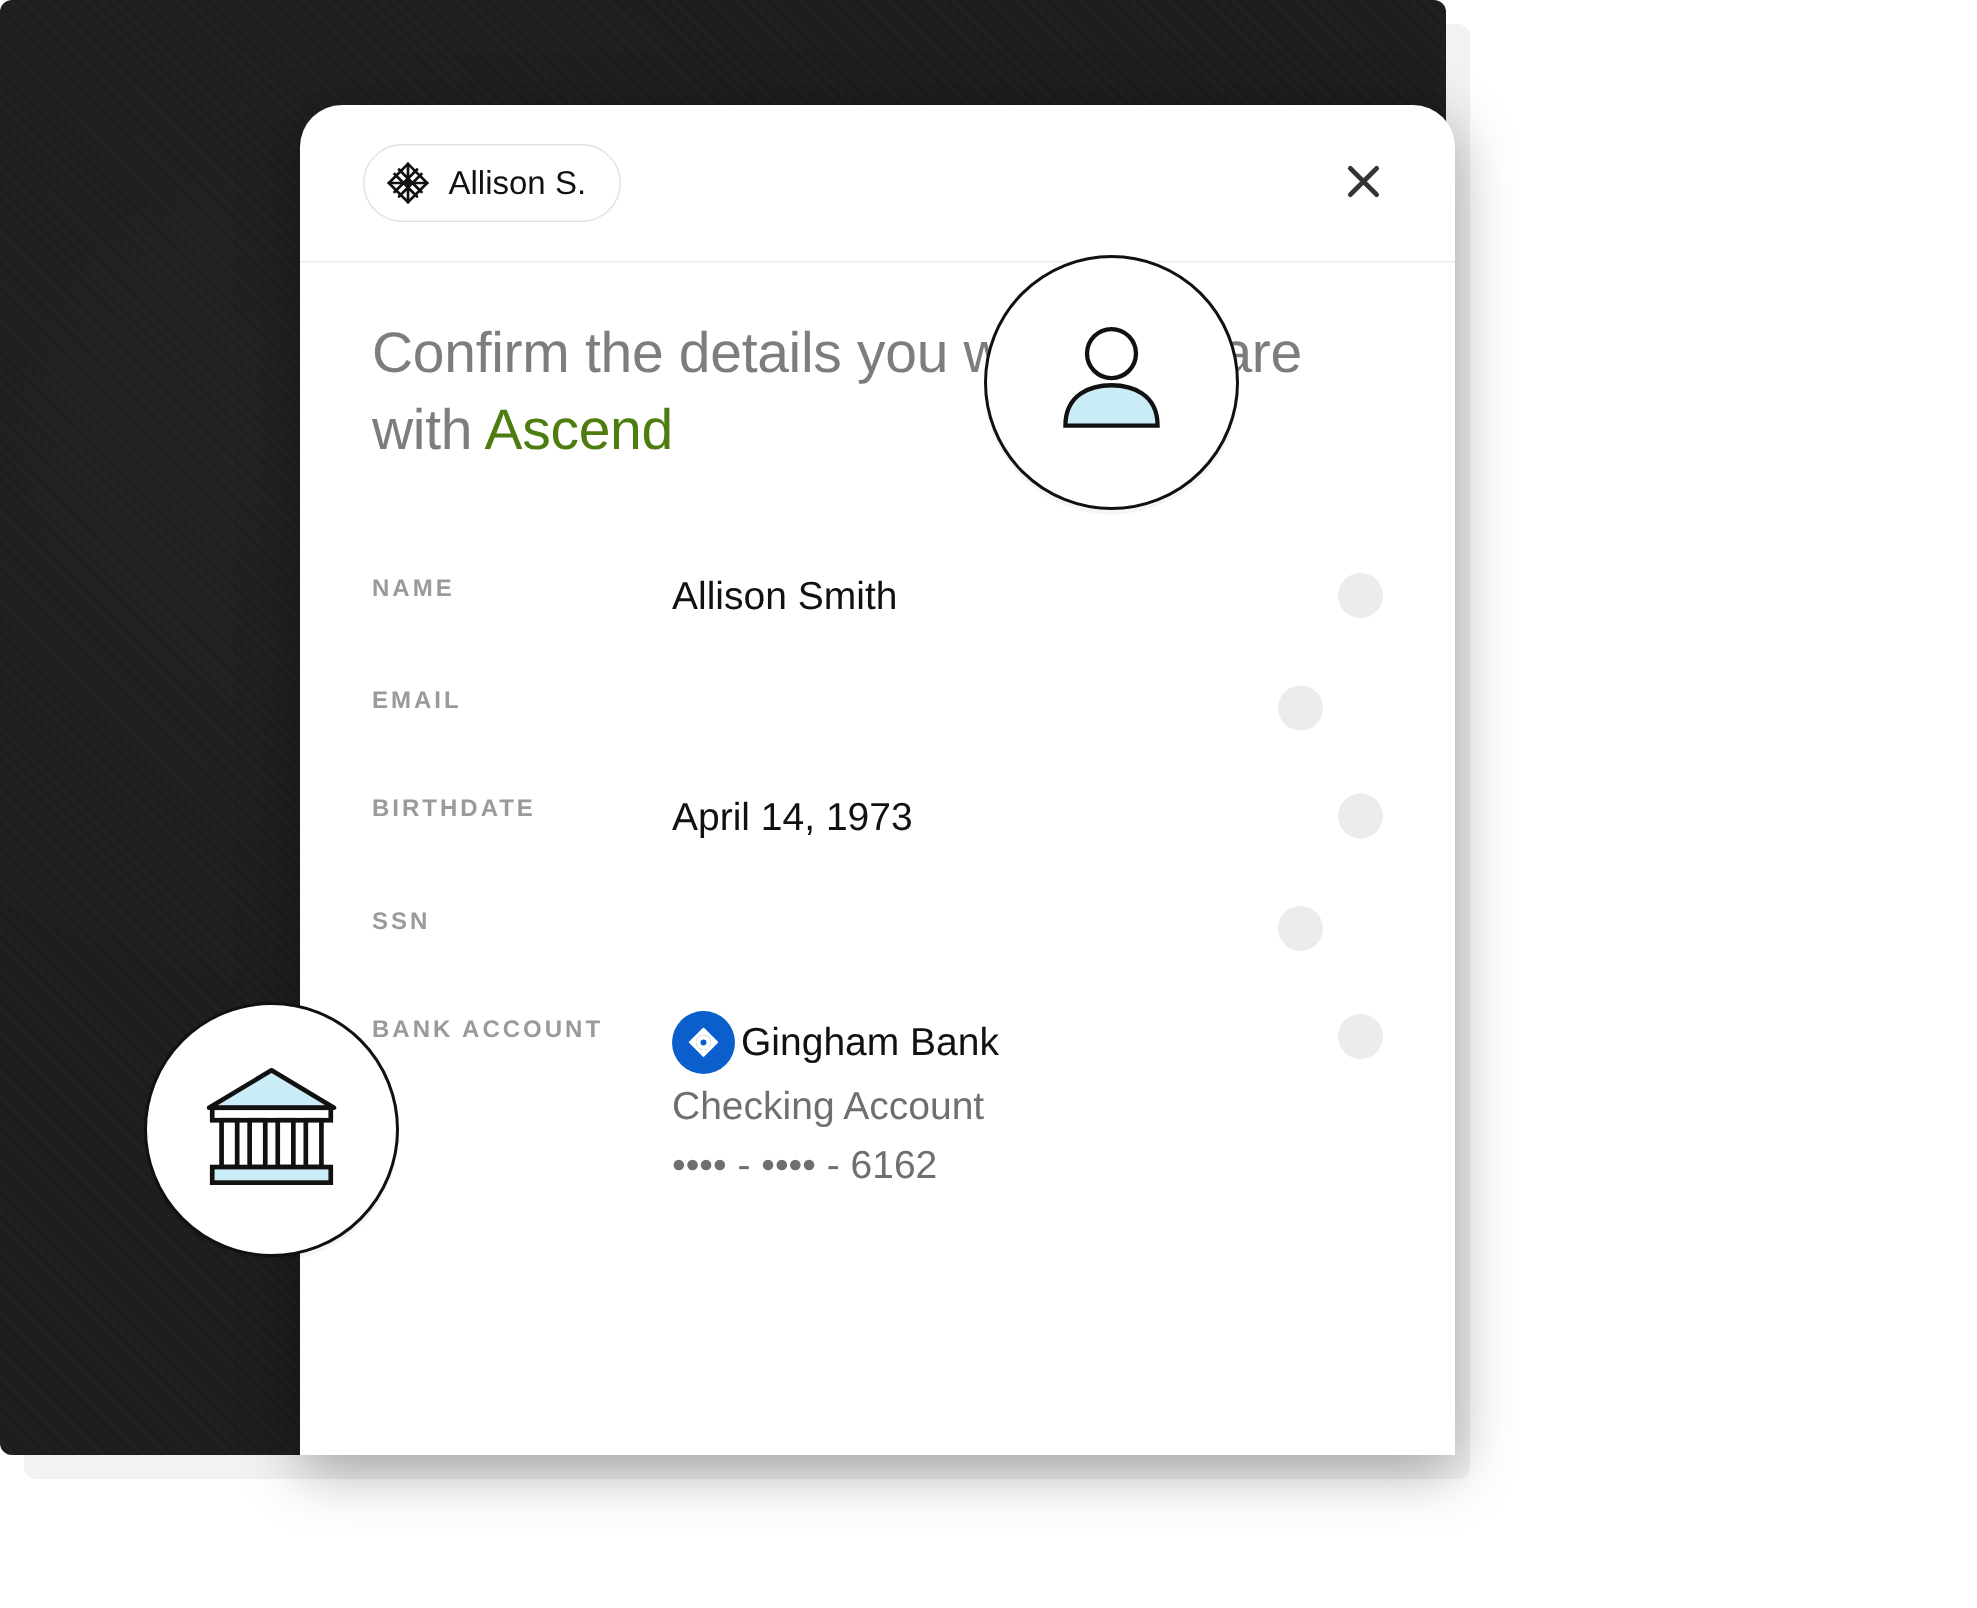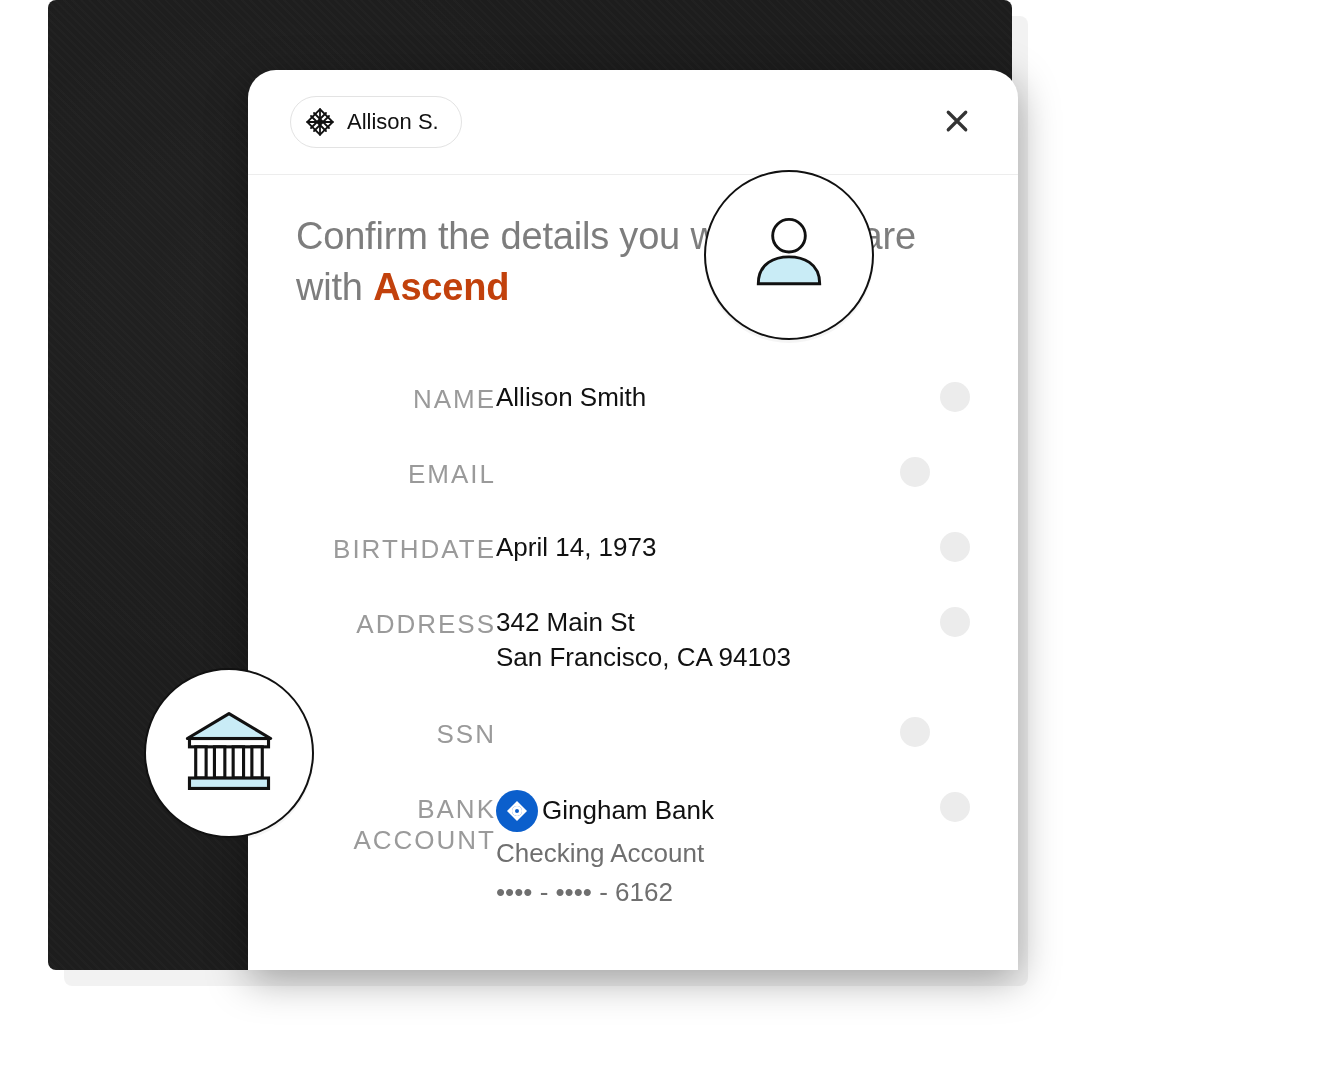--- a/index.html
+++ b/index.html
@@ -8,21 +8,20 @@
     position: relative;
     width: 964px;
     height: 970px;
     background: #1d1d1d;
     background-image:
       radial-gradient(circle at 20% 30%, rgba(255,255,255,0.02) 0, transparent 40%),
       radial-gradient(circle at 70% 80%, rgba(255,255,255,0.02) 0, transparent 40%),
       repeating-linear-gradient(45deg, rgba(255,255,255,0.015) 0 2px, transparent 2px 6px);
     border-radius: 8px;
     box-shadow: 16px 16px 0 0 rgba(0,0,0,0.05);
-    margin-left: 48px;
   }
   .modal {
     position: absolute;
     left: 200px;
     top: 70px;
     width: 770px;
     height: 900px;
     background: #fff;
     border-radius: 28px 28px 0 0;
     box-shadow: 0 10px 40px rgba(0,0,0,0.35);
@@ -52,36 +51,35 @@
   }
   .modal-body { padding: 36px 48px 0 48px; }
   .heading {
     font-size: 38px;
     line-height: 1.35;
     color: #7d7d7d;
     font-weight: 400;
     margin-bottom: 46px;
     letter-spacing: -0.2px;
   }
-  .heading .brand { color: #c2410c; font-weight: 700; }
+  .heading .brand { color: #4d7c0f; font-weight: 400; }
   .rowlist {}
   .row {
     display: grid;
     grid-template-columns: 200px 1fr 40px;
     align-items: flex-start;
     gap: 0;
     padding: 20px 0;
   }
   .row .label {
-    font-size: 26px;
+    font-size: 16px;
     letter-spacing: 2px;
     color: #9a9a9a;
-    font-weight: 400;
+    font-weight: 700;
     padding-top: 4px;
-    text-align: right;
   }
   .row .value {
     font-size: 26px;
     color: #111;
     line-height: 1.35;
   }
   .row .value .sub {
     color: #6f6f6f;
     font-size: 26px;
     display: block;
@@ -170,28 +168,20 @@
           <div class="label">EMAIL</div>
           <div class="toggle"></div>
         </div>
 
         <div class="row">
           <div class="label">BIRTHDATE</div>
           <div class="value">April 14, 1973</div>
           <div class="toggle"></div>
         </div>
 
-        <div class="row">
-          <div class="label">ADDRESS</div>
-          <div class="value">
-            <span>342 Main St</span><br>
-            <span>San Francisco, CA 94103</span>
-          </div>
-          <div class="toggle"></div>
-        </div>
 
         <div class="row">
           <div class="label">SSN</div>
           <div class="toggle"></div>
         </div>
 
         <div class="row">
           <div class="label">BANK ACCOUNT</div>
           <div class="value">
             <div class="bank-line">

